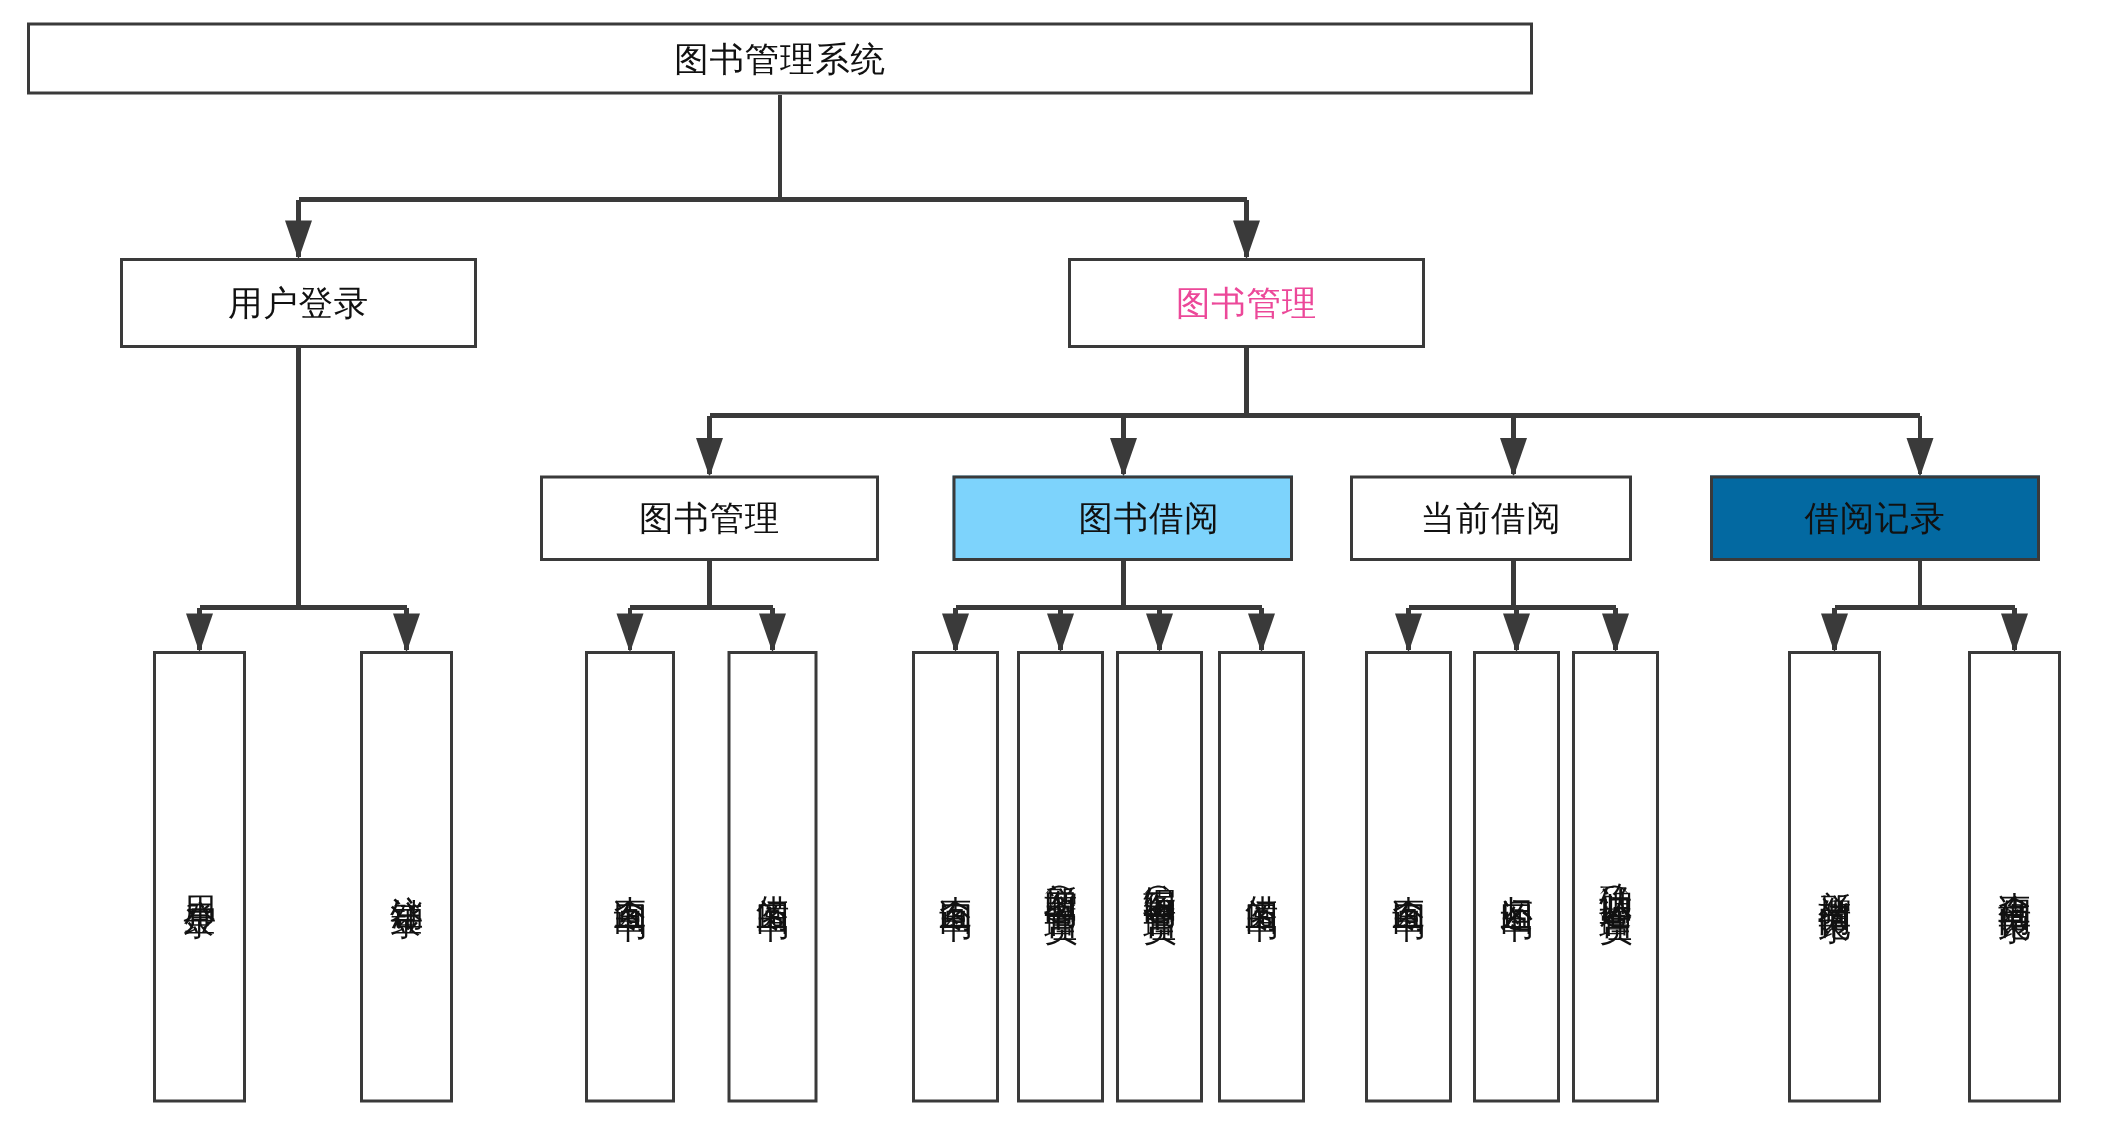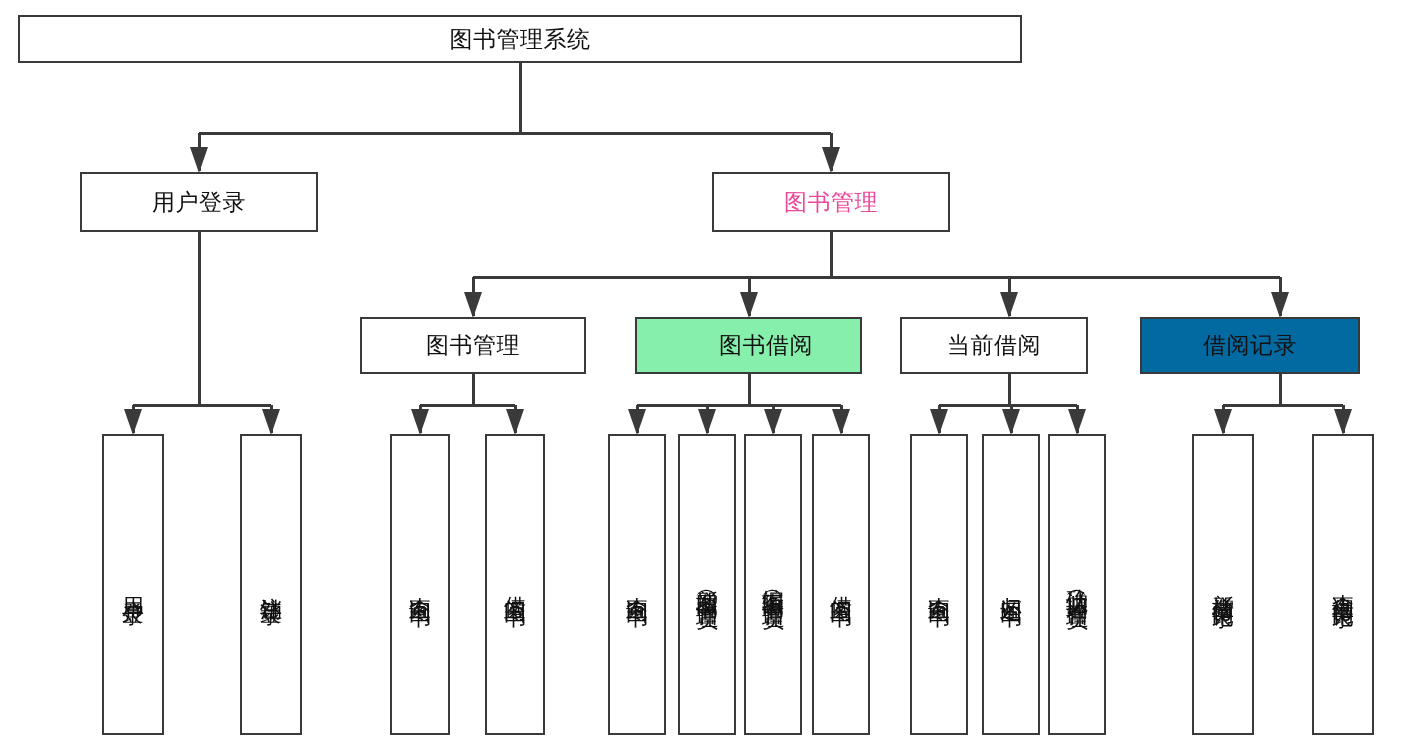--- a/index.html
+++ b/index.html
@@ -133,21 +133,21 @@
       </div>
       <div class="node horizontal" style="left: 80px; top: 172px; width: 238px; height: 60px; border-color: rgb(58, 58, 58); background: rgb(255, 255, 255); color: rgb(17, 17, 17);">
         <span class="label">用户登录</span>
       </div>
       <div class="node horizontal" style="left: 712px; top: 172px; width: 238px; height: 60px; border-color: rgb(58, 58, 58); background: rgb(255, 255, 255); color: #ec4899;">
         <span class="label">图书管理</span>
       </div>
       <div class="node horizontal" style="left: 360px; top: 317px; width: 226px; height: 57px; border-color: rgb(58, 58, 58); background: rgb(255, 255, 255); color: rgb(17, 17, 17);">
         <span class="label">图书管理</span>
       </div>
-      <div class="node horizontal" style="left: 635px; top: 317px; width: 227px; height: 57px; border-color: rgb(58, 58, 58); background: #86efac; color: rgb(17, 17, 17); padding-left: 35px;">
+      <div class="node horizontal" style="left: 635px; top: 317px; width: 227px; height: 57px; border-color: rgb(58, 58, 58); background: #7dd3fc; color: rgb(17, 17, 17); padding-left: 35px;">
         <span class="label">图书借阅</span>
       </div>
       <div class="node horizontal" style="left: 900px; top: 317px; width: 188px; height: 57px; border-color: rgb(58, 58, 58); background: rgb(255, 255, 255); color: rgb(17, 17, 17);">
         <span class="label">当前借阅</span>
       </div>
       <div class="node horizontal" style="left: 1140px; top: 317px; width: 220px; height: 57px; border-color: rgb(58, 58, 58); background: #0369a1; color: rgb(17, 17, 17);">
         <span class="label">借阅记录</span>
       </div>
       <div class="node vertical" style="left: 102px; top: 434px; width: 62px; height: 301px; border-color: rgb(58, 58, 58); background: rgb(255, 255, 255); color: rgb(17, 17, 17);">
         <span class="label">用户登录</span>

